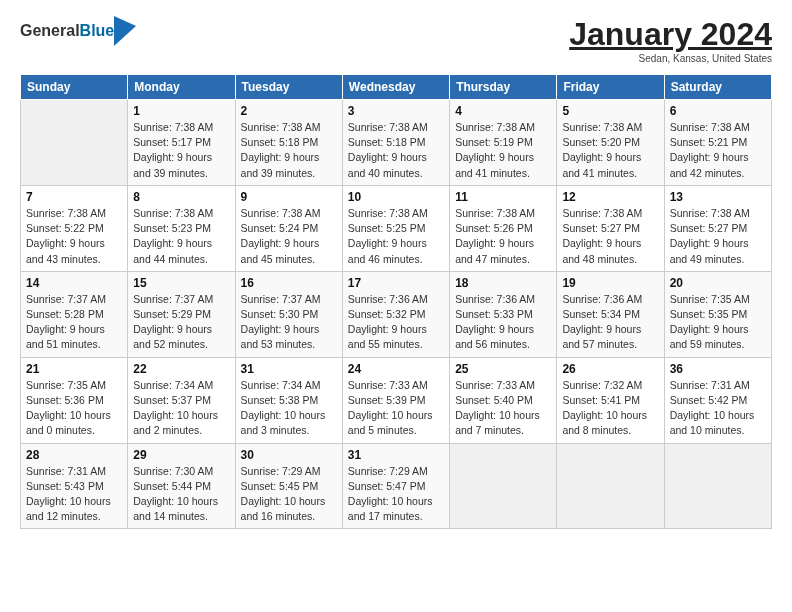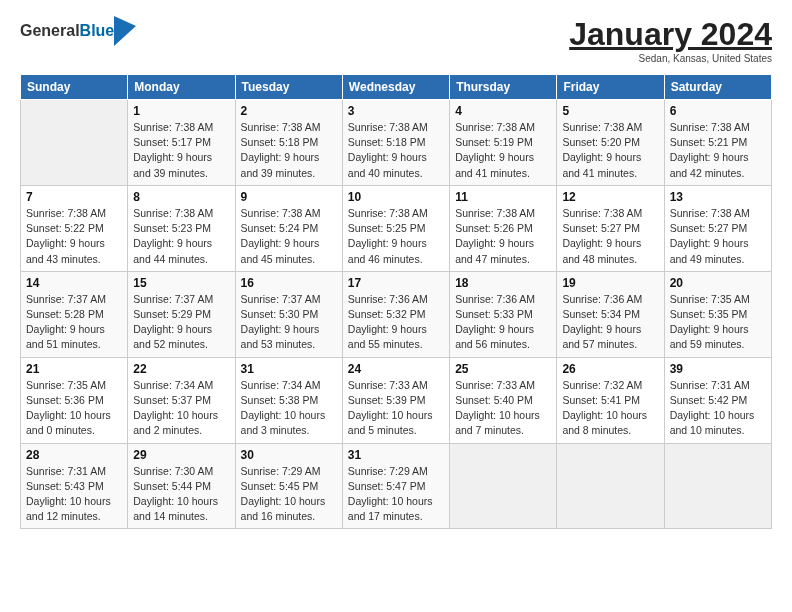--- a/index.html
+++ b/index.html
@@ -225,21 +225,21 @@
           </td>
           <td>
             <div class="day-num">25</div>
             <div class="day-info">Sunrise: 7:33 AM<br>Sunset: 5:40 PM<br>Daylight: 10 hours<br>and 7 minutes.</div>
           </td>
           <td>
             <div class="day-num">26</div>
             <div class="day-info">Sunrise: 7:32 AM<br>Sunset: 5:41 PM<br>Daylight: 10 hours<br>and 8 minutes.</div>
           </td>
           <td>
-            <div class="day-num">39</div>
+            <div class="day-num">36</div>
             <div class="day-info">Sunrise: 7:31 AM<br>Sunset: 5:42 PM<br>Daylight: 10 hours<br>and 10 minutes.</div>
           </td>
         </tr>
         <tr>
           <td>
             <div class="day-num">28</div>
             <div class="day-info">Sunrise: 7:31 AM<br>Sunset: 5:43 PM<br>Daylight: 10 hours<br>and 12 minutes.</div>
           </td>
           <td>
             <div class="day-num">29</div>

